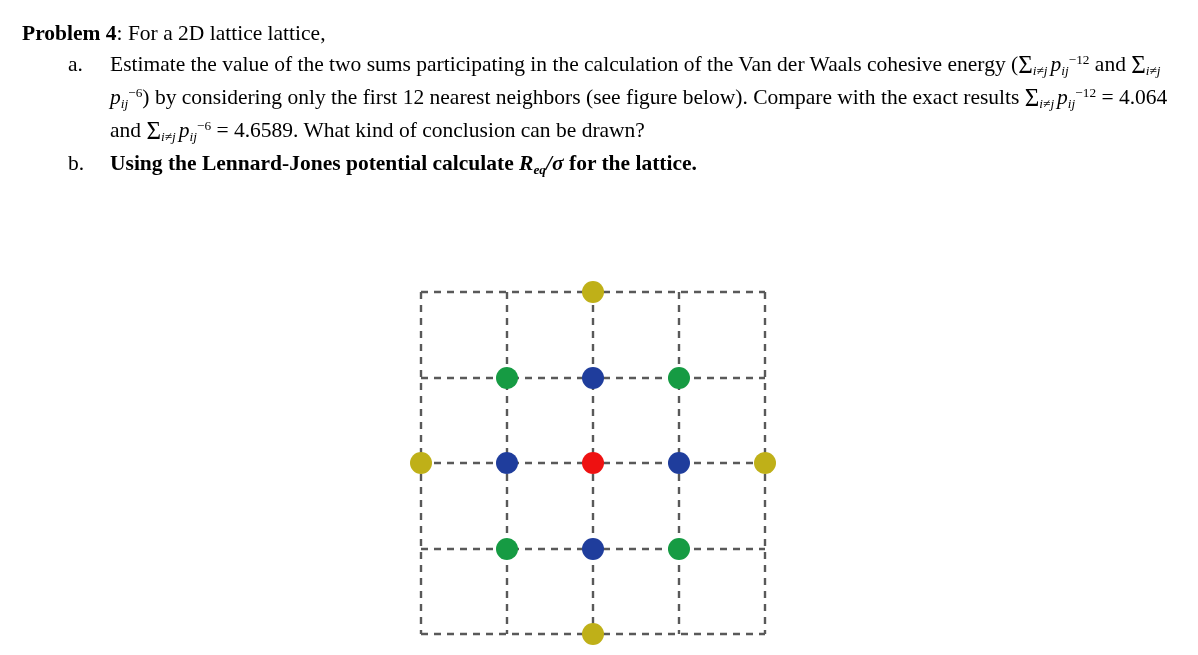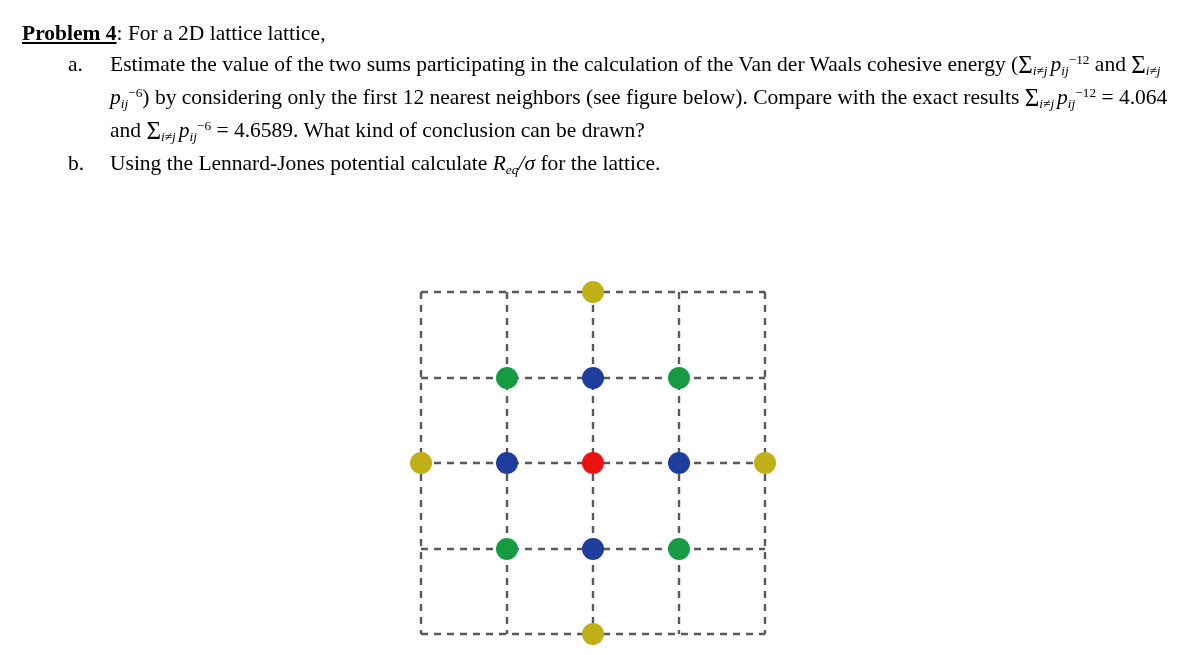--- a/index.html
+++ b/index.html
@@ -23,21 +23,21 @@
     top: 18px;
     width: 1160px;
   }
 
   .problem-title {
     font-size: 21.5px;
     line-height: 30px;
     margin: 0 0 0 0;
     white-space: nowrap;
   }
-  .problem-title .lead { font-weight: bold; text-decoration: underline; }
+  .problem-title .lead { font-weight: bold; }
 
   ol.items {
     list-style: none;
     margin: 0;
     padding: 0;
   }
   ol.items > li {
     position: relative;
     padding-left: 88px;
     font-size: 21.5px;
@@ -47,21 +47,21 @@
     position: absolute;
     left: 46px;
     top: 0;
     width: 30px;
     text-align: left;
   }
   .just {
     text-align: justify;
     text-justify: inter-word;
   }
-  .line-last { text-align: right; }
+  .line-last { text-align: right; font-weight: bold; }
 
   
   .mi { font-style: italic; }
   .sum {
     font-family: "Liberation Serif", "DejaVu Serif", serif;
     font-size: 25px;
     line-height: 0;
     position: relative;
     top: 2px;
   }

